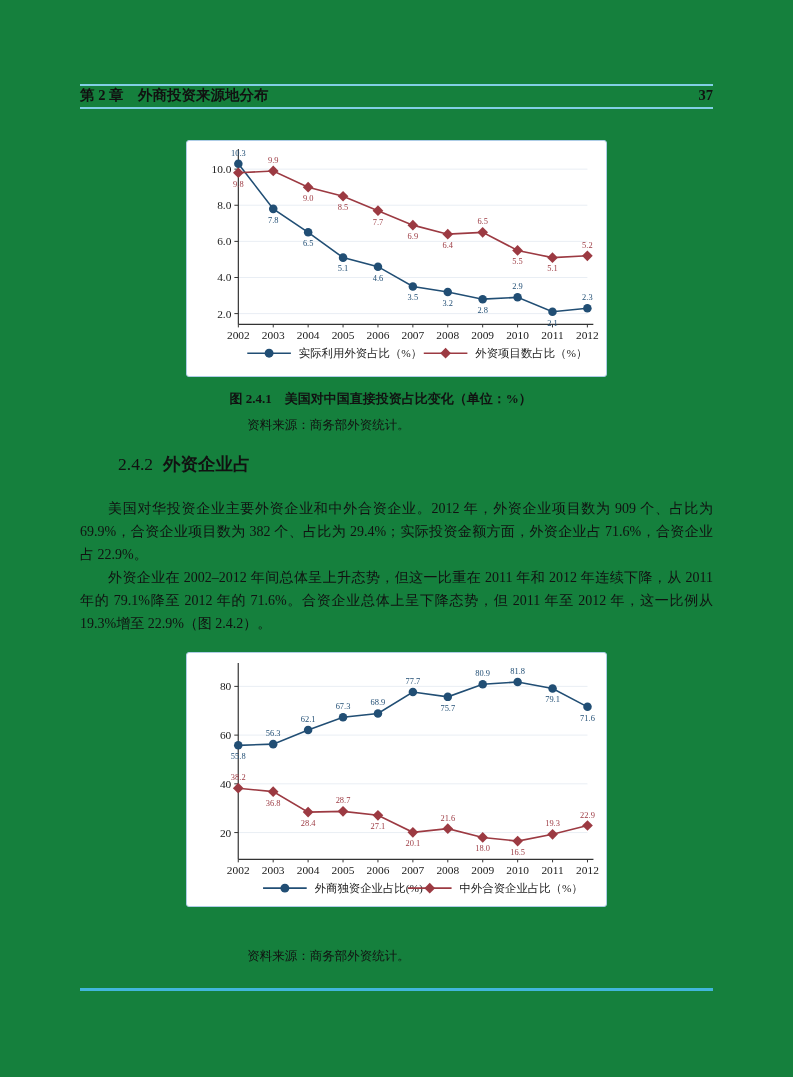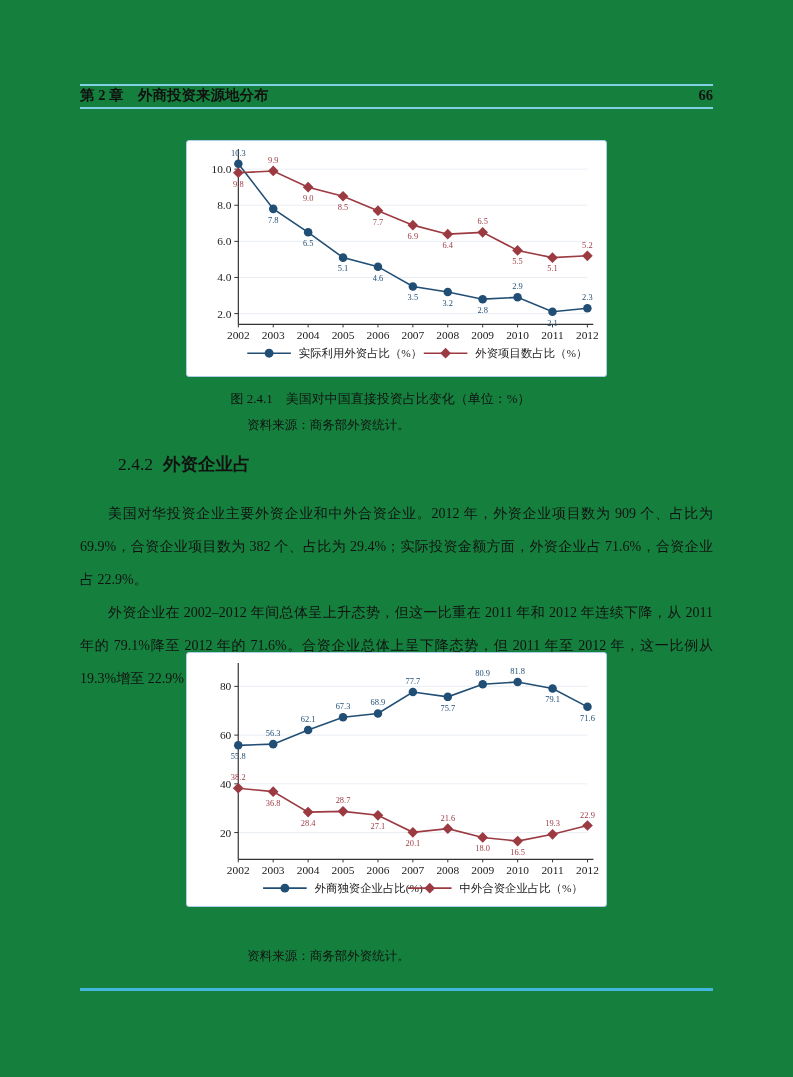--- a/index.html
+++ b/index.html
@@ -11,39 +11,39 @@
   .rule-footer{top:988px;height:3px;background:#42b6dc;}
   .header-row{position:absolute;left:80px;top:86px;width:633px;display:flex;
               justify-content:space-between;align-items:center;font-size:14.5px;font-weight:bold;}
   .chart-card{position:absolute;left:186px;width:421px;background:#fff;margin:0;
               border:1.5px solid #aecde6;border-radius:3px;box-sizing:border-box;}
   #figure1-card{top:140px;height:237px;}
   #figure2-card{top:652px;height:255px;}
   .chart-card svg{display:block;width:100%;height:100%;}
   svg text{font-family:"Liberation Serif","DejaVu Serif",serif;}
   .fig-caption{position:absolute;left:0;width:761px;text-align:center;margin:0;
-               font-size:13px;font-weight:normal;}
+               font-size:13px;font-weight:bold;}
   .fig-source{position:absolute;left:0;width:657px;text-align:center;margin:0;font-size:12.5px;}
   #caption1{top:390px;} #source1{top:417px;}
   #caption2{top:921px;} #source2{top:948px;}
   .section-heading{position:absolute;left:118px;top:452px;margin:0;font-size:17.5px;}
   .section-heading .sec-num{font-weight:400;margin-right:10px;}
   .section-heading .sec-title{font-weight:700;}
   .body-text{position:absolute;left:80px;top:497px;width:633px;}
-  .body-text p{margin:0;font-size:14px;line-height:33px;text-align:justify;text-indent:2em;}
+  .body-text p{margin:0;font-size:14px;line-height:23px;text-align:justify;text-indent:2em;}
 </style>
 </head>
 <body>
 
 <div class="page">
 
   <div class="rule rule-top"></div>
   <div class="header-row">
     <span>第 2 章　外商投资来源地分布</span>
-    <span>66</span>
+    <span>37</span>
   </div>
   <div class="rule rule-bottom"></div>
 
   <figure class="chart-card" id="figure1-card">
     <svg id="chart-svg-1" viewBox="0 0 421 237">
         <line x1="51" x2="403" y1="174.07368421052632" y2="174.07368421052632" stroke="#e9eef4" stroke-width="1"></line>
         <line x1="47" x2="51" y1="174.07368421052632" y2="174.07368421052632" stroke="#333" stroke-width="1"></line>
         <text x="44" y="178.07368421052632" text-anchor="end" font-size="11.5" fill="#1a1a1a">2.0</text>
         <line x1="51" x2="403" y1="137.65263157894736" y2="137.65263157894736" stroke="#e9eef4" stroke-width="1"></line>
         <line x1="47" x2="51" y1="137.65263157894736" y2="137.65263157894736" stroke="#333" stroke-width="1"></line>

